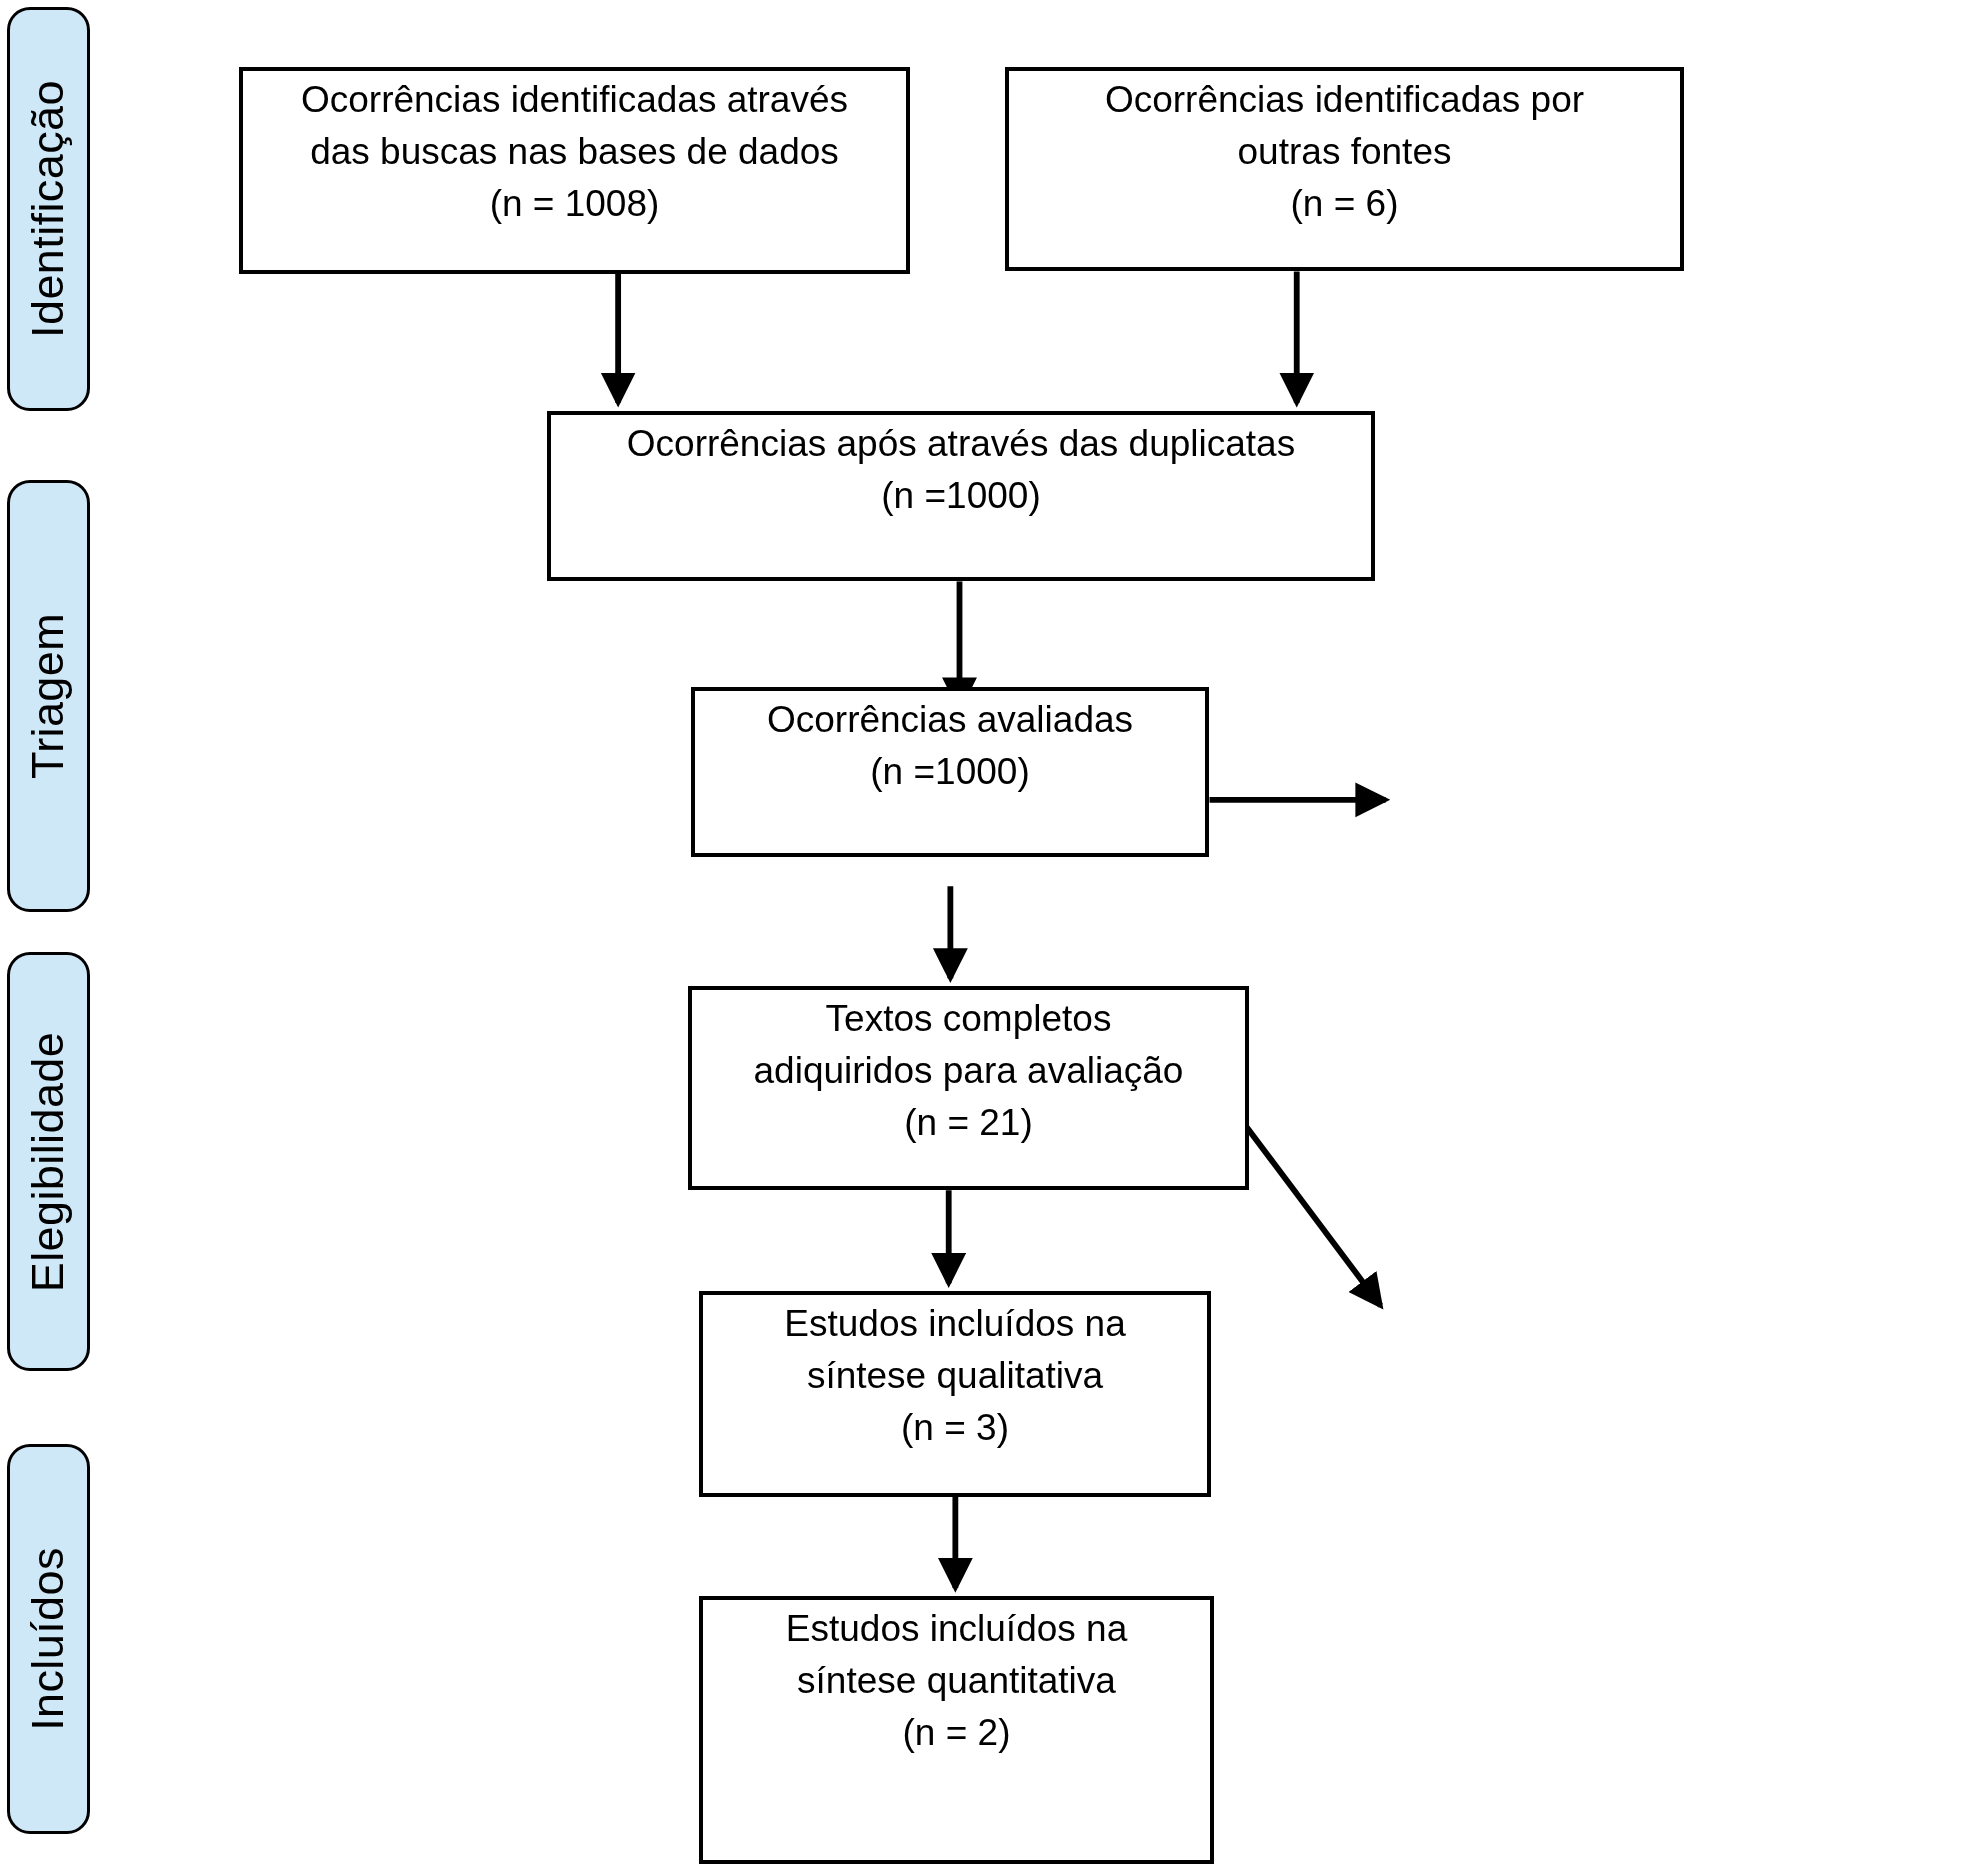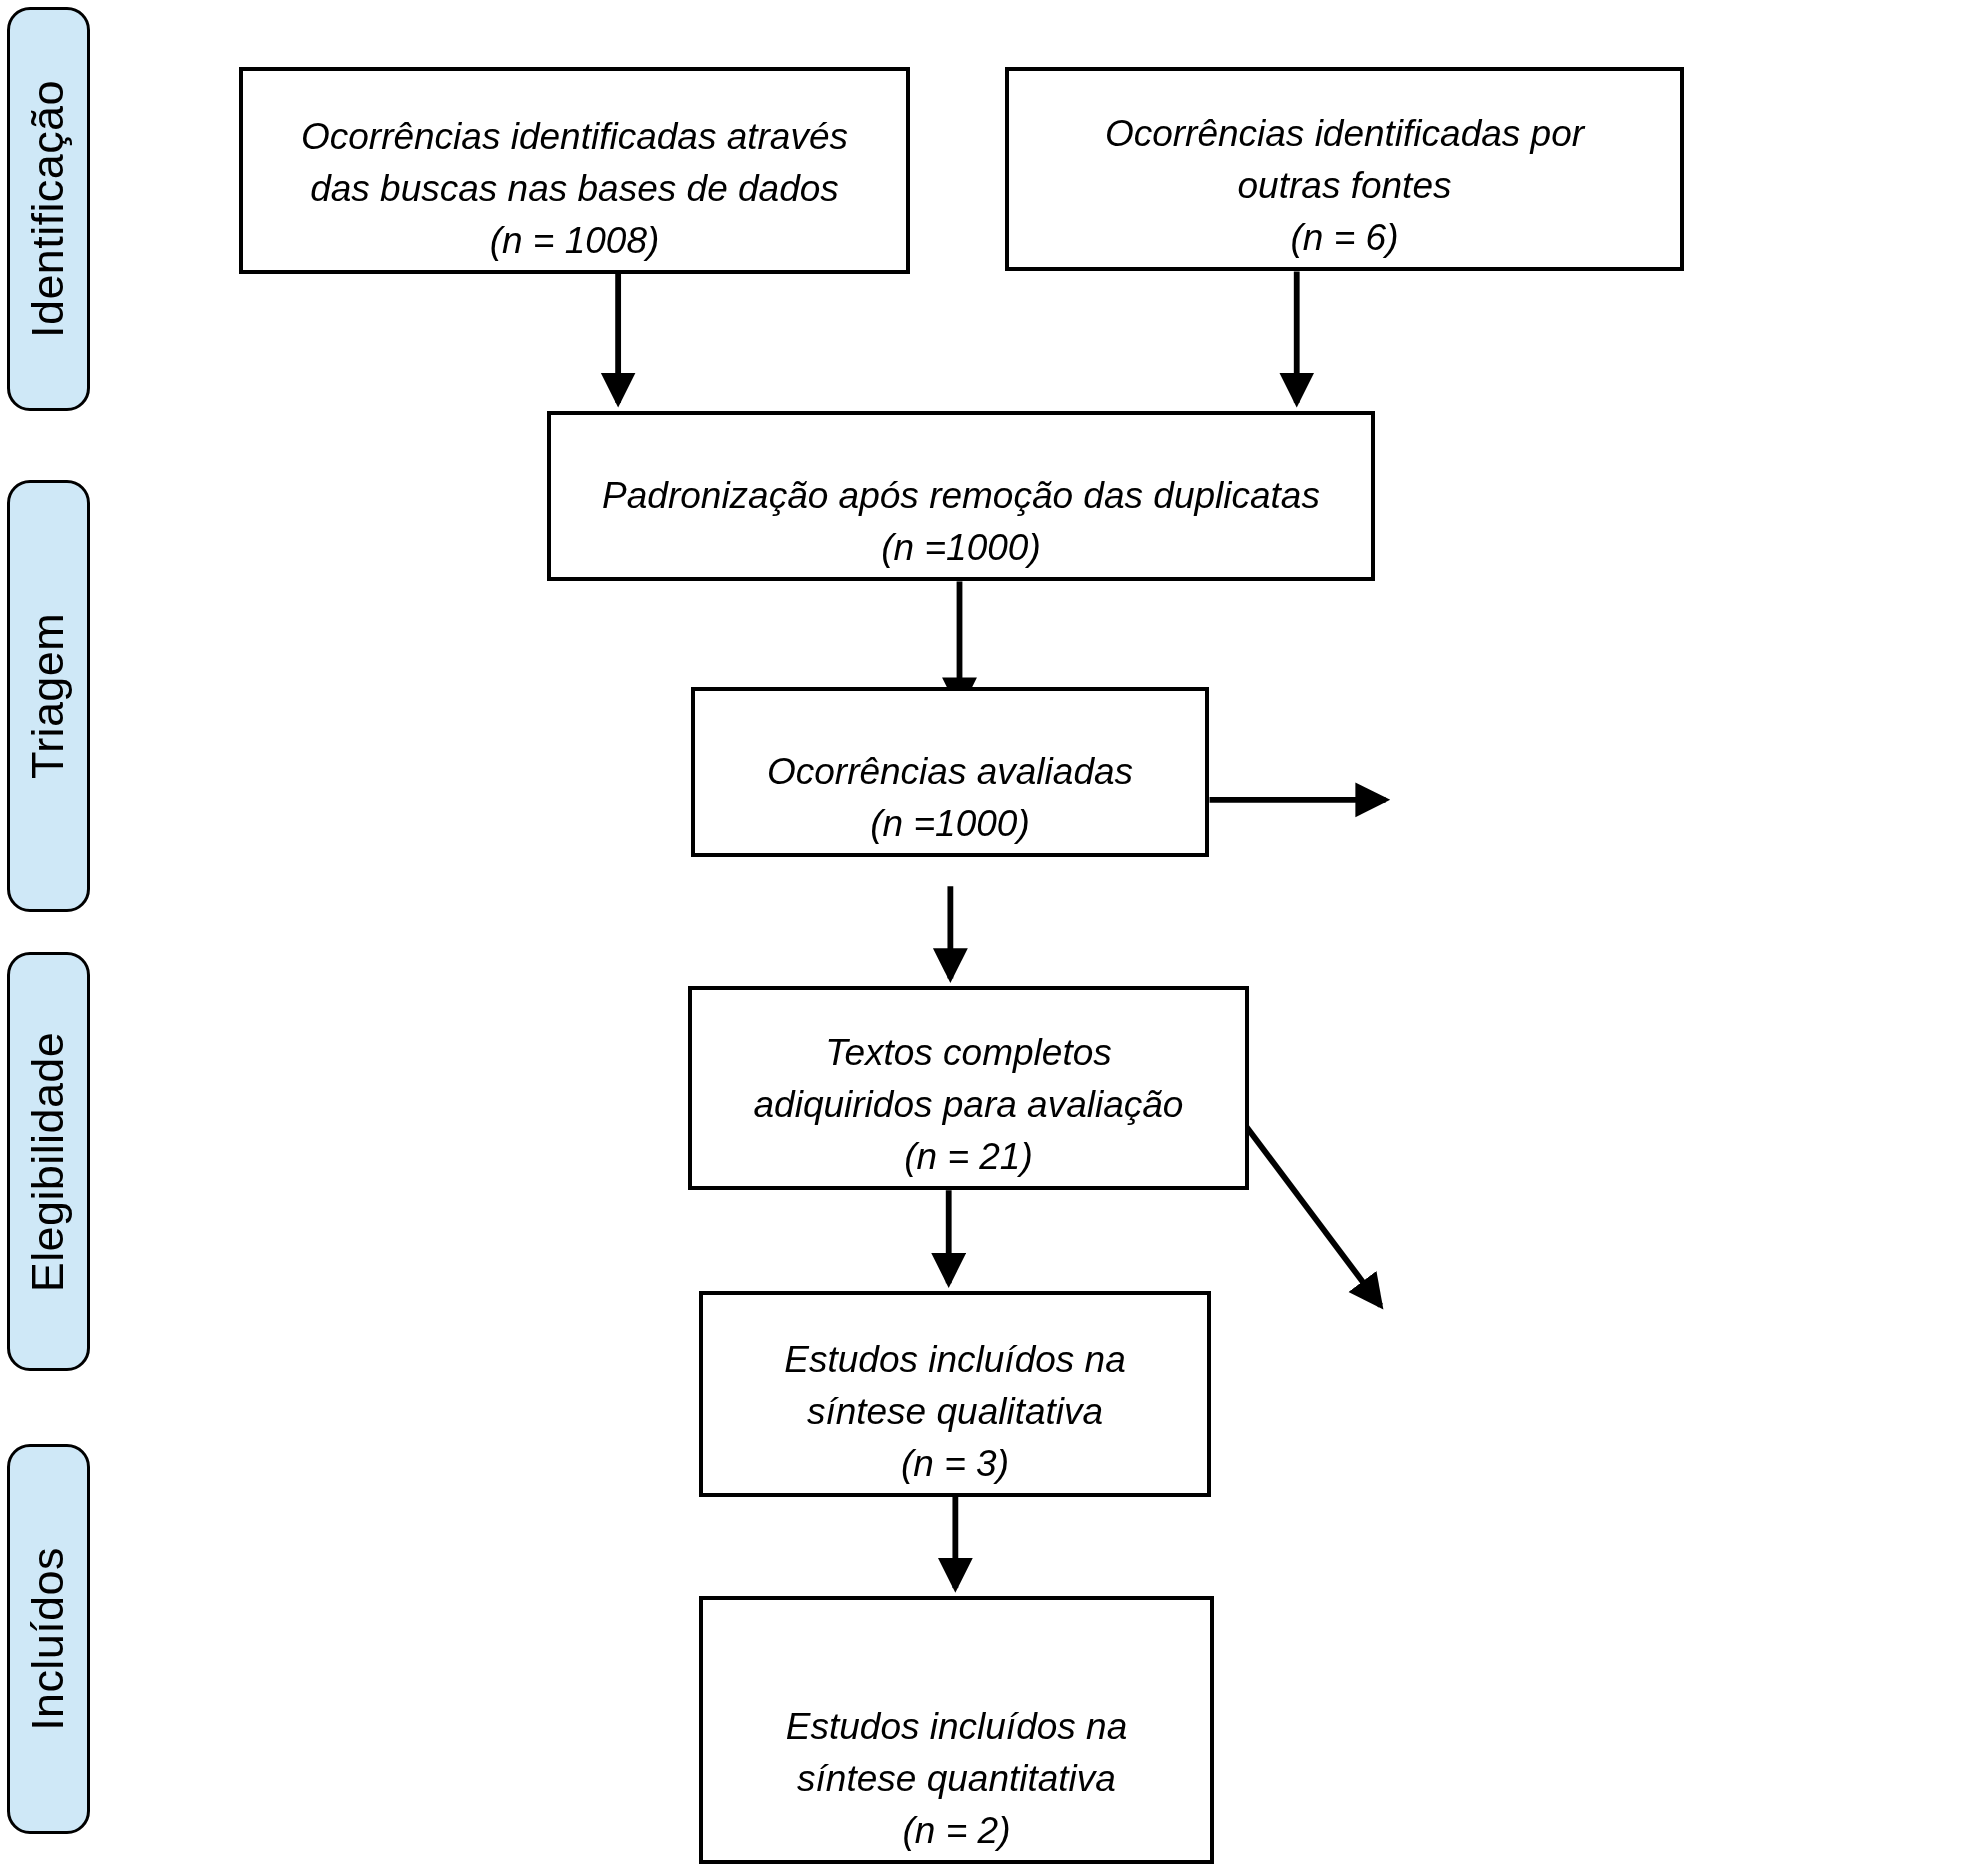--- a/index.html
+++ b/index.html
@@ -35,24 +35,23 @@
     white-space:nowrap;
     font-size:45px;
     letter-spacing:0.4px;
   }
   .fbox{
     position:absolute;
     box-sizing:border-box;
     background:var(--box-fill);
     border:4.2px solid var(--box-border);
     display:flex;
-    align-items:flex-end;
+    align-items:flex-start;
     justify-content:center;
     text-align:center;
-    font-style:italic;
   }
   .fbox-text{
     white-space:pre-line;
     font-size:37px;
     line-height:1.4;
     padding:3.3px 8.3px;
   }
   .fbox-text.dense{
     line-height:1.35;
   }
@@ -109,21 +108,21 @@
 (n = 1008)</div>
   </div>
 
   <div class="fbox" style="left:1005px;top:67px;width:679px;height:204px">
     <div class="fbox-text">Ocorrências identificadas por
 outras fontes
 (n = 6)</div>
   </div>
 
   <div class="fbox" style="left:547px;top:411px;width:828px;height:170px">
-    <div class="fbox-text">Padronização após remoção das duplicatas
+    <div class="fbox-text">Ocorrências após através das duplicatas
 (n =1000)</div>
   </div>
 
   <div class="fbox" style="left:691px;top:687px;width:518px;height:170px">
     <div class="fbox-text">Ocorrências avaliadas
 (n =1000)</div>
   </div>
 
 
   <div class="fbox" style="left:688px;top:986px;width:561px;height:204px">

